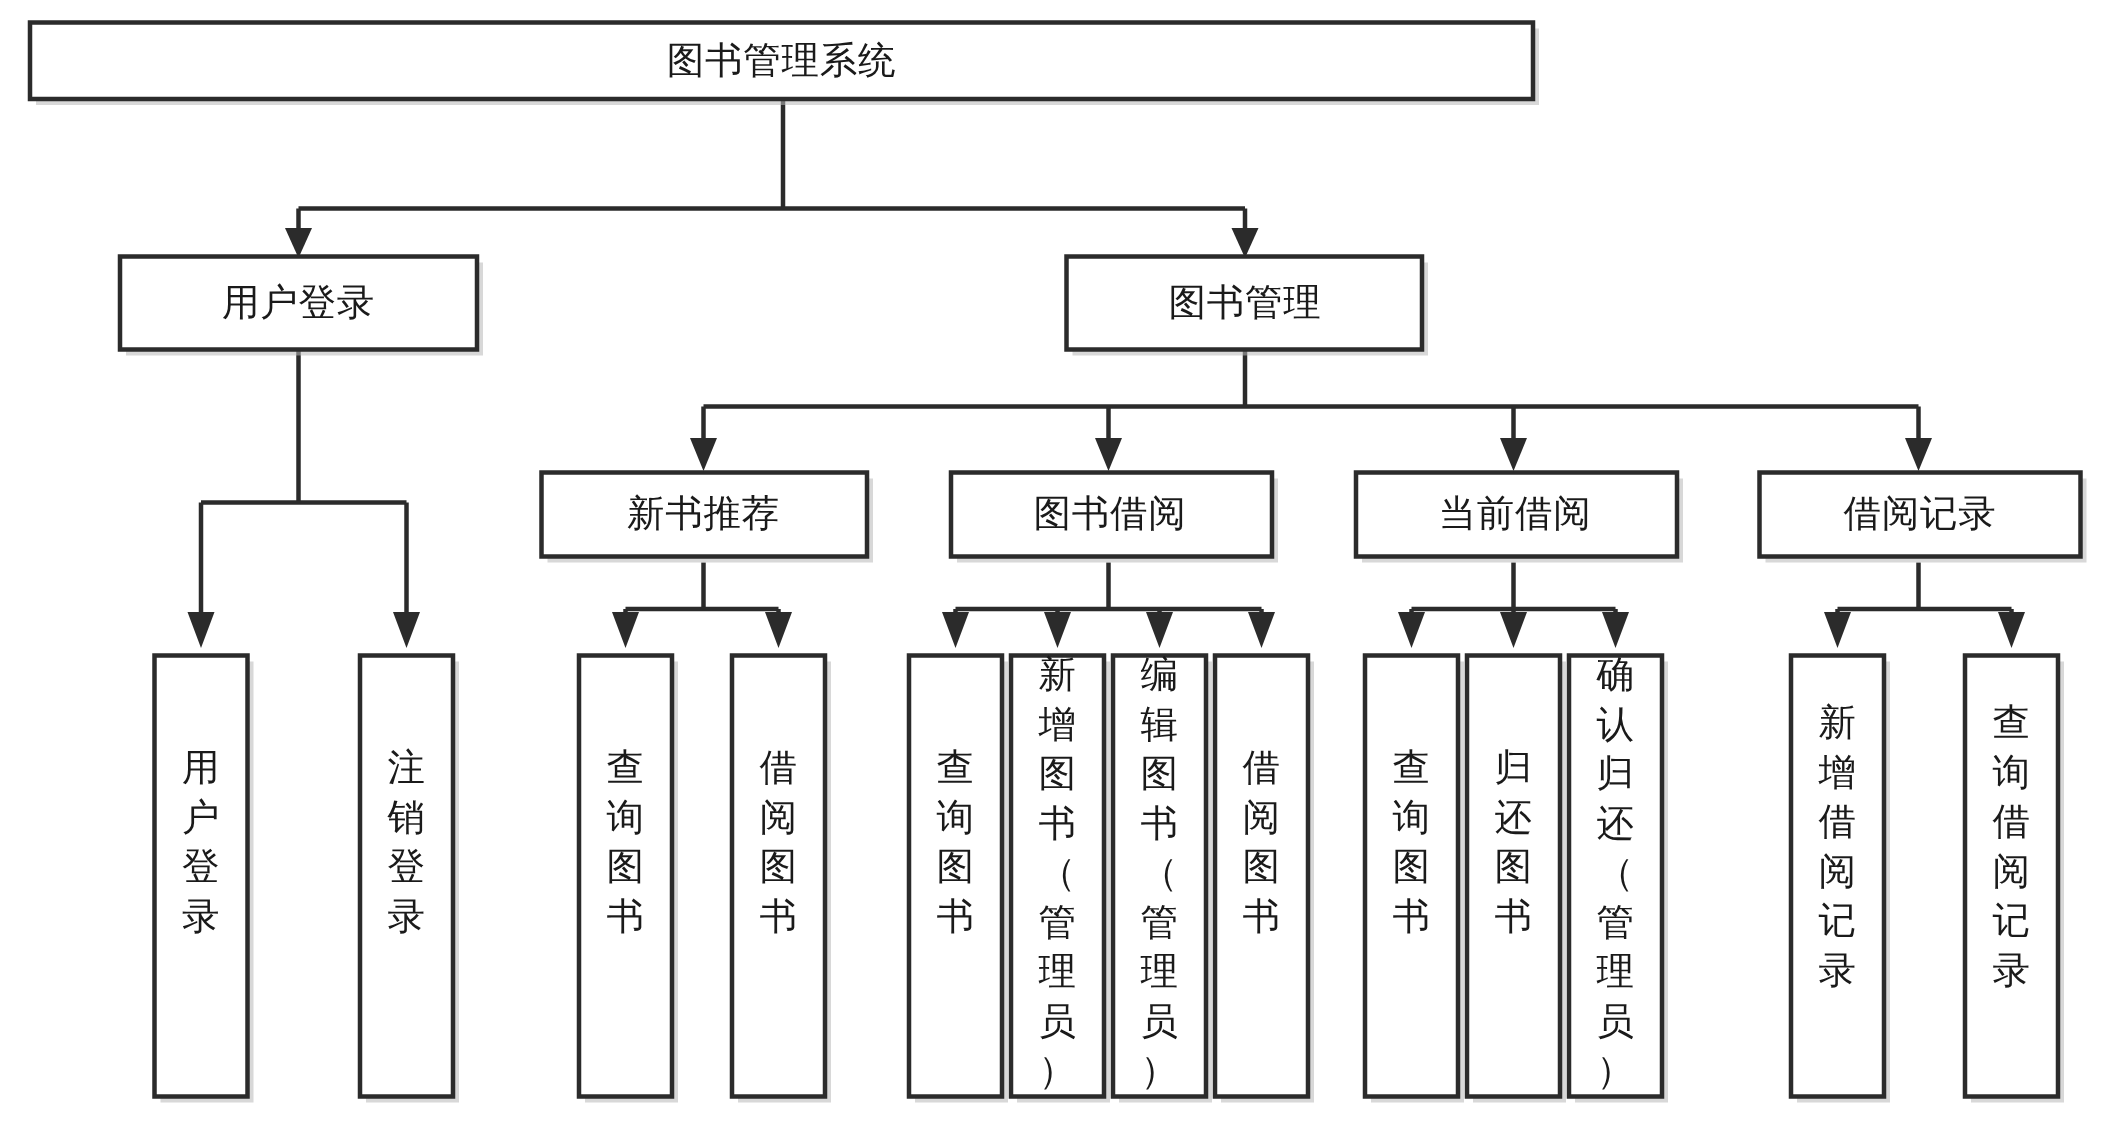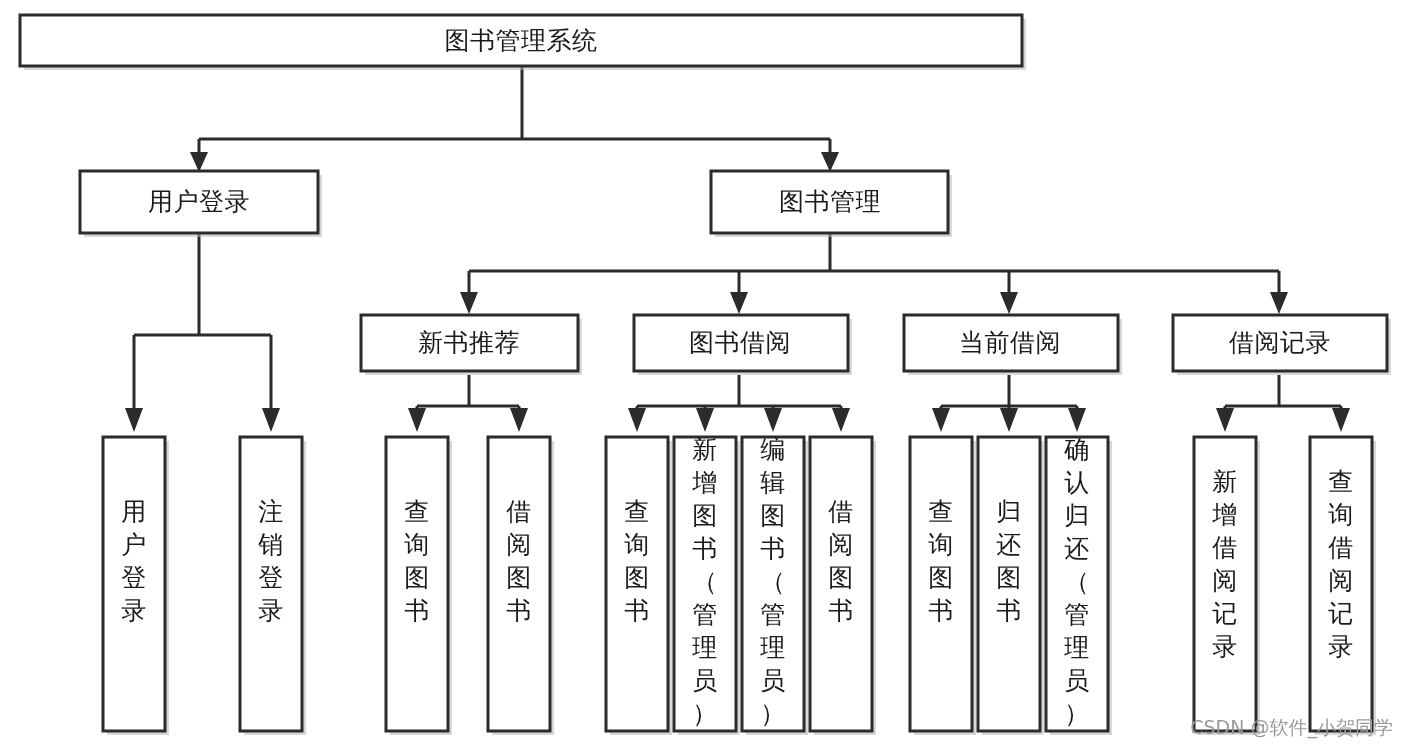--- a/index.html
+++ b/index.html
@@ -270,15 +270,14 @@
     </g>
 
     <g>
       <rect class="node-box-shadow" x="1314" y="441" width="62" height="294"></rect>
       <rect class="node-box" x="1310" y="437" width="62" height="294"></rect>
       <text class="node-label-v" x="1341" y="490"><tspan x="1341" y="490">查</tspan><tspan x="1341" y="523">询</tspan><tspan x="1341" y="556">借</tspan><tspan x="1341" y="589">阅</tspan><tspan x="1341" y="622">记</tspan><tspan x="1341" y="655">录</tspan></text>
     </g>
 
   </svg>
 
-  <div class="watermark">CSDN @软件_小贺同学</div>
 
 </div>
 
 </body></html>

